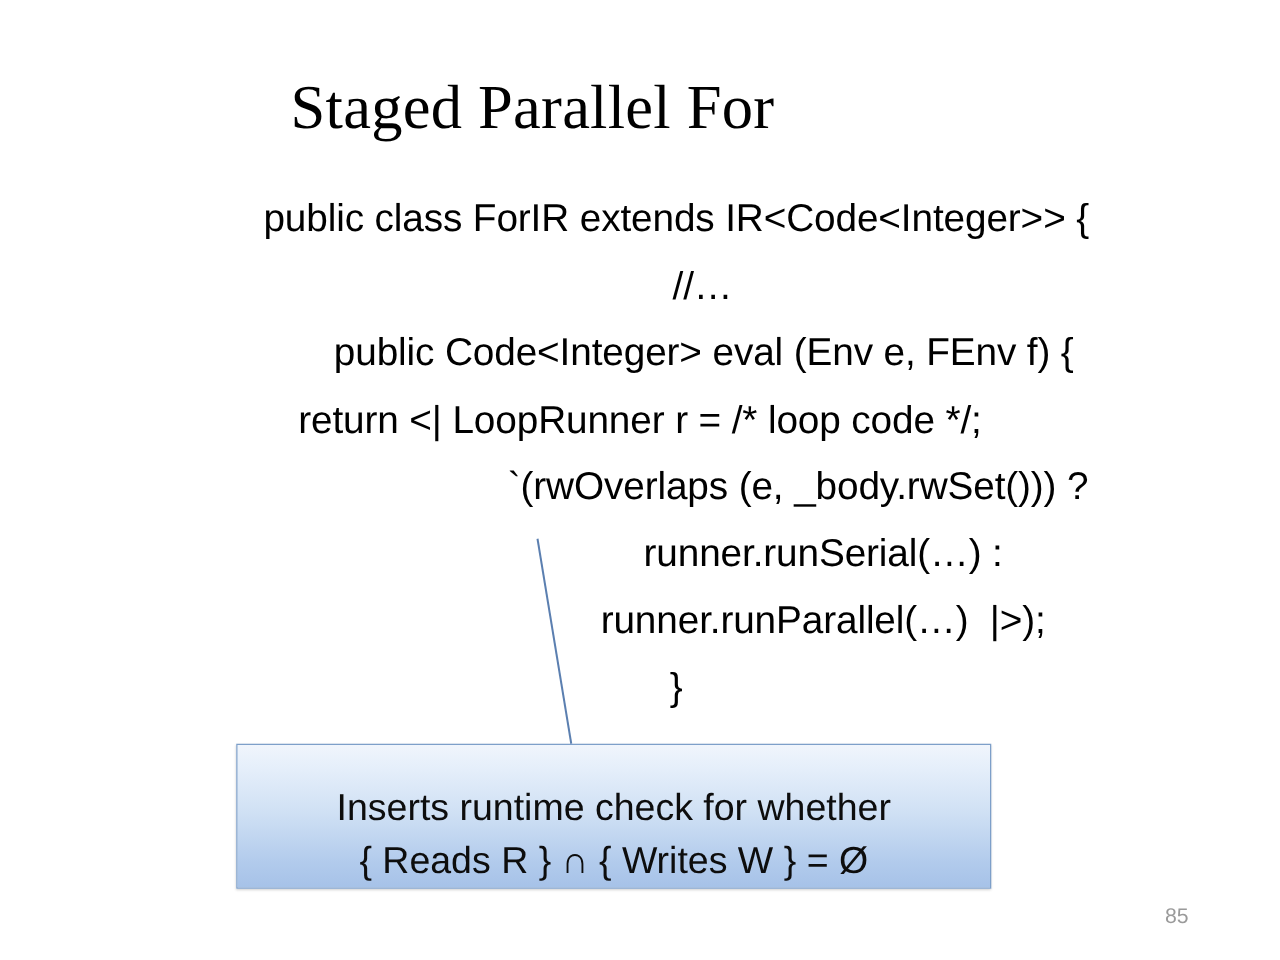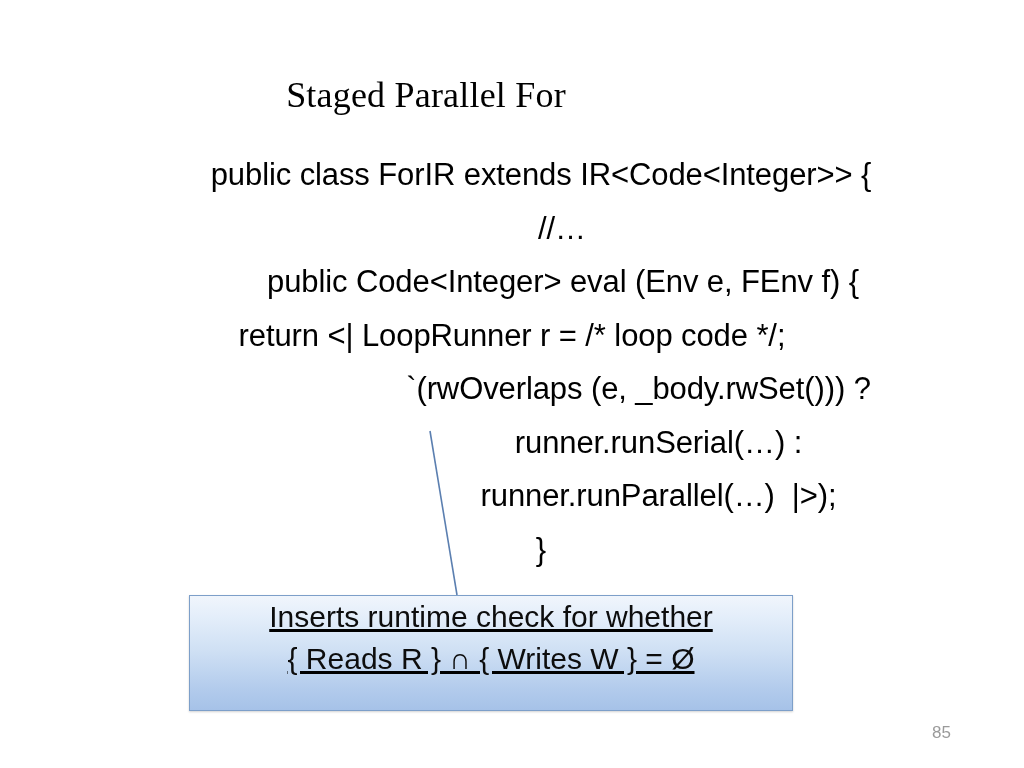--- a/index.html
+++ b/index.html
@@ -19,25 +19,25 @@
     position: relative;
     width: 1024px;
     height: 768px;
     background: #ffffff;
   }
 
   
   #slide-title {
     position: absolute;
     left: 0;
-    top: 76px;
+    top: 58px;
     width: 852px;
     text-align: center;
     font-family: "Liberation Serif", "DejaVu Serif", serif;
-    font-size: 36px;
+    font-size: 50px;
     font-weight: 400;
     line-height: 1.1;
     color: #000000;
     letter-spacing: 0.2px;
   }
 
   
   #code-block {
     position: absolute;
     left: 0;
@@ -84,22 +84,21 @@
     background: linear-gradient(to bottom,
                 #f0f5fc 0%,
                 #e4eefa 18%,
                 #cfe0f4 48%,
                 #b2cbec 82%,
                 #a6c2e8 100%);
     box-shadow: 0 1px 2px rgba(0,0,0,0.18);
     display: flex;
     flex-direction: column;
     align-items: center;
-    justify-content: flex-start;
-    text-decoration: underline;
+    justify-content: flex-end;
   }
   .callout-line {
     font-family: "Liberation Sans", sans-serif;
     font-size: 30px;
     line-height: 42px;
     color: #0d0d0d;
     white-space: pre;
     text-align: center;
   }
 

